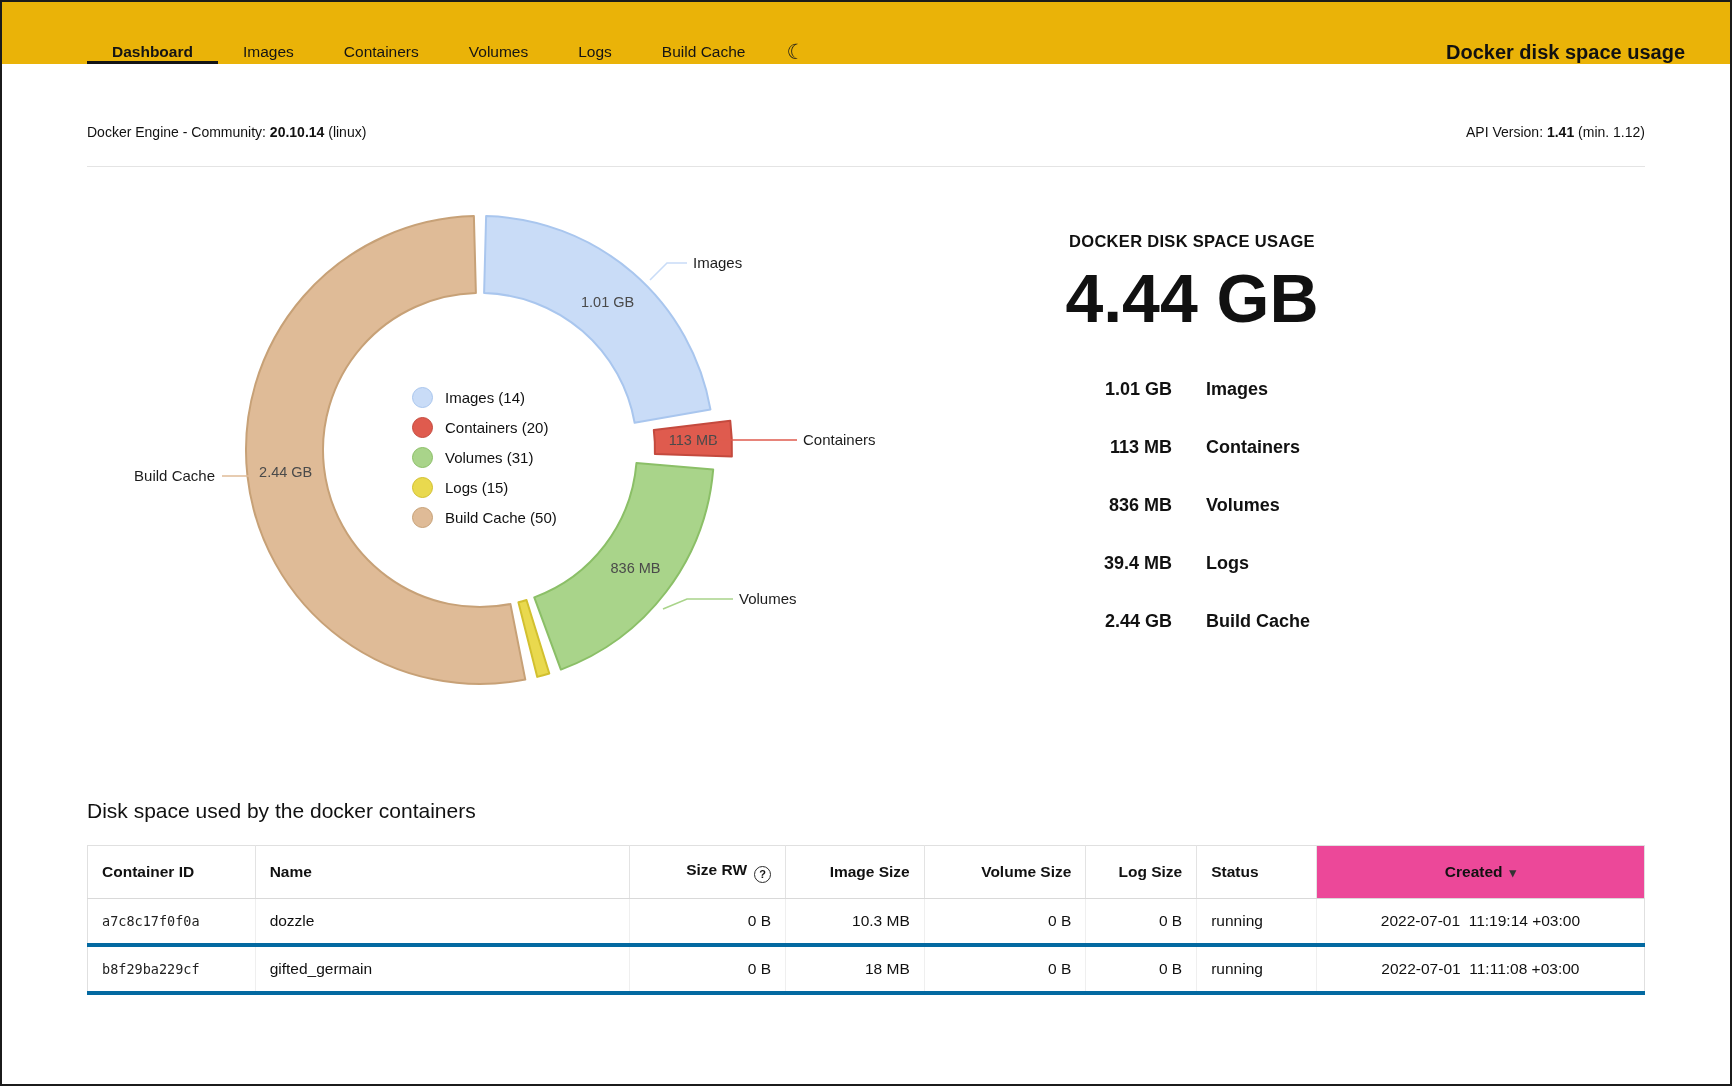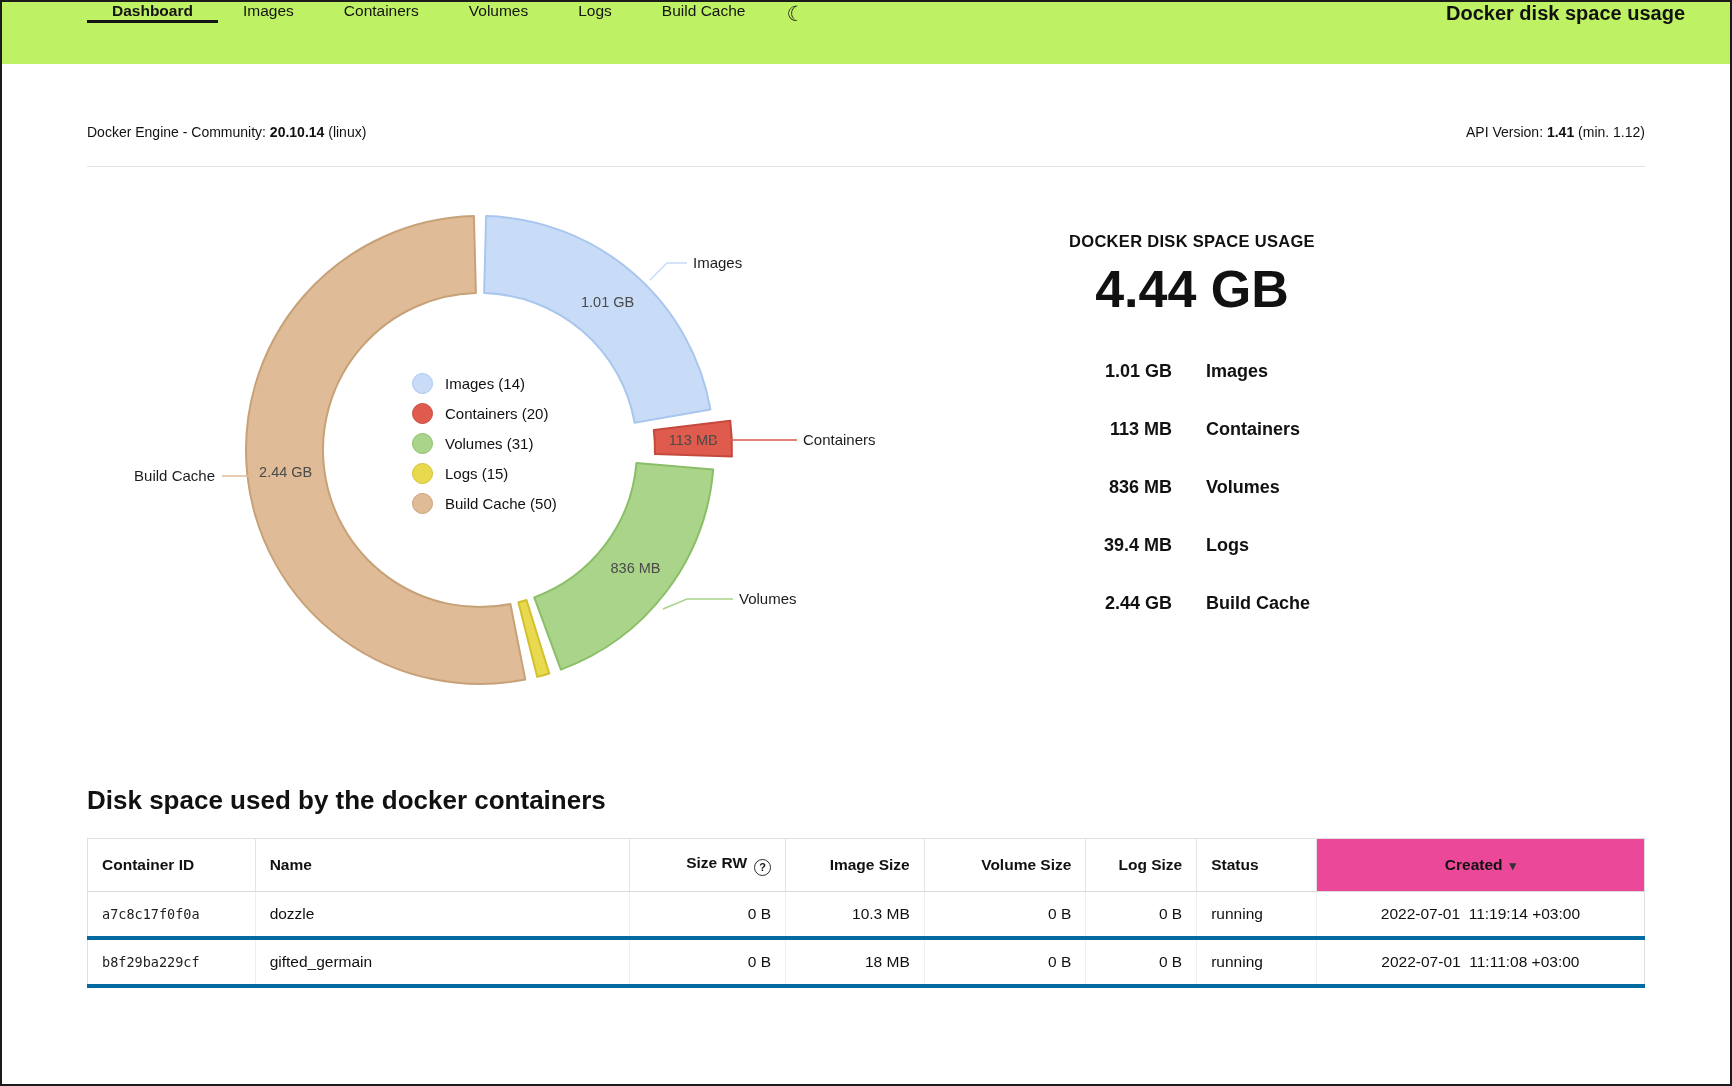--- a/index.html
+++ b/index.html
@@ -3,48 +3,48 @@
 <meta charset="utf-8">
 <style>
   * { margin:0; padding:0; box-sizing:border-box; }
   html,body { width:1732px; height:1086px; }
   body {
     border:2px solid #1b1b1b;
     font-family:"Liberation Sans", sans-serif;
     background:#fff; color:#111; overflow:hidden;
   }
   
-  .navbar { height:62px; background:#bef264; display:flex; align-items:flex-start; padding:0 45px 0 85px; }
+  .navbar { height:62px; background:#eab308; display:flex; align-items:flex-end; padding:0 45px 0 85px; }
   .tabs { display:flex; align-items:stretch; }
   .tab { display:flex; align-items:center; padding:0 25px; font-size:15.5px; color:#141414; cursor:pointer; border-bottom:3px solid transparent; white-space:nowrap; }
   .tab.active { font-weight:700; border-bottom-color:#141414; }
   .theme-toggle { display:flex; align-items:center; padding:0 16px; font-size:21px; cursor:pointer; color:#1c1c1c; }
   .navbar-title { margin-left:auto; display:flex; align-items:center; font-size:20px; font-weight:700; white-space:nowrap; }
   
   .content { padding:0 85px; }
   .engine-row { display:flex; justify-content:space-between; margin-top:60px; font-size:14px; }
   .engine-row b { font-weight:700; }
   .divider { border:none; border-top:1px solid #e4e4e4; margin-top:26px; }
   
   .chart-row { display:flex; }
   .chart-area { position:relative; width:890px; height:600px; }
   #donut-svg { position:absolute; left:0; top:0; }
-  .chart-legend { position:absolute; left:325px; top:206px; display:flex; flex-direction:column; gap:9px; }
+  .chart-legend { position:absolute; left:325px; top:220px; display:flex; flex-direction:column; gap:9px; }
   .legend-item { display:flex; align-items:center; gap:12px; font-size:15px; height:21px; cursor:pointer; }
   .legend-dot { width:21px; height:21px; border-radius:50%; border:1px solid rgba(0,0,0,.18); flex:0 0 21px; }
   
   .summary { width:400px; margin-left:15px; padding-top:65px; }
   .summary-title { text-align:center; font-size:16.5px; font-weight:700; letter-spacing:.3px; }
-  .summary-total { text-align:center; font-size:52px; font-weight:700; margin-top:8px; }
+  .summary-total { text-align:center; font-size:68px; font-weight:700; margin-top:8px; }
   .summary-rows { margin-top:42px; display:flex; flex-direction:column; gap:37px; }
   .summary-row { display:flex; font-size:18px; font-weight:700; line-height:21px; }
   .summary-size { width:180px; text-align:right; }
   .summary-label { margin-left:34px; }
   
-  .section-heading { font-size:26px; font-weight:700; margin-top:18px; }
+  .section-heading { font-size:21px; font-weight:400; margin-top:32px; }
   table { width:100%; border-collapse:collapse; margin-top:22px; border:1px solid #e0e0e0; }
   th { font-size:15.5px; font-weight:700; padding:15px 14px; border-right:1px solid #e3e3e3; border-bottom:1px solid #d9d9d9; text-align:left; white-space:nowrap; cursor:pointer; }
   th:last-child { border-right:none; }
   td { font-size:15.5px; padding:13px 14px; border-right:1px solid #efefef; border-bottom:4px solid #0369a1; white-space:nowrap; }
   td:last-child { border-right:none; }
   .num { text-align:right; }
   .center { }
   .mono { font-family:"DejaVu Sans Mono", monospace; font-size:13.5px; color:#222; }
   th.created-col { background:#ec4899; text-align:center; }
   .sort-icon { font-size:13px; margin-left:7px; color:#333; }

